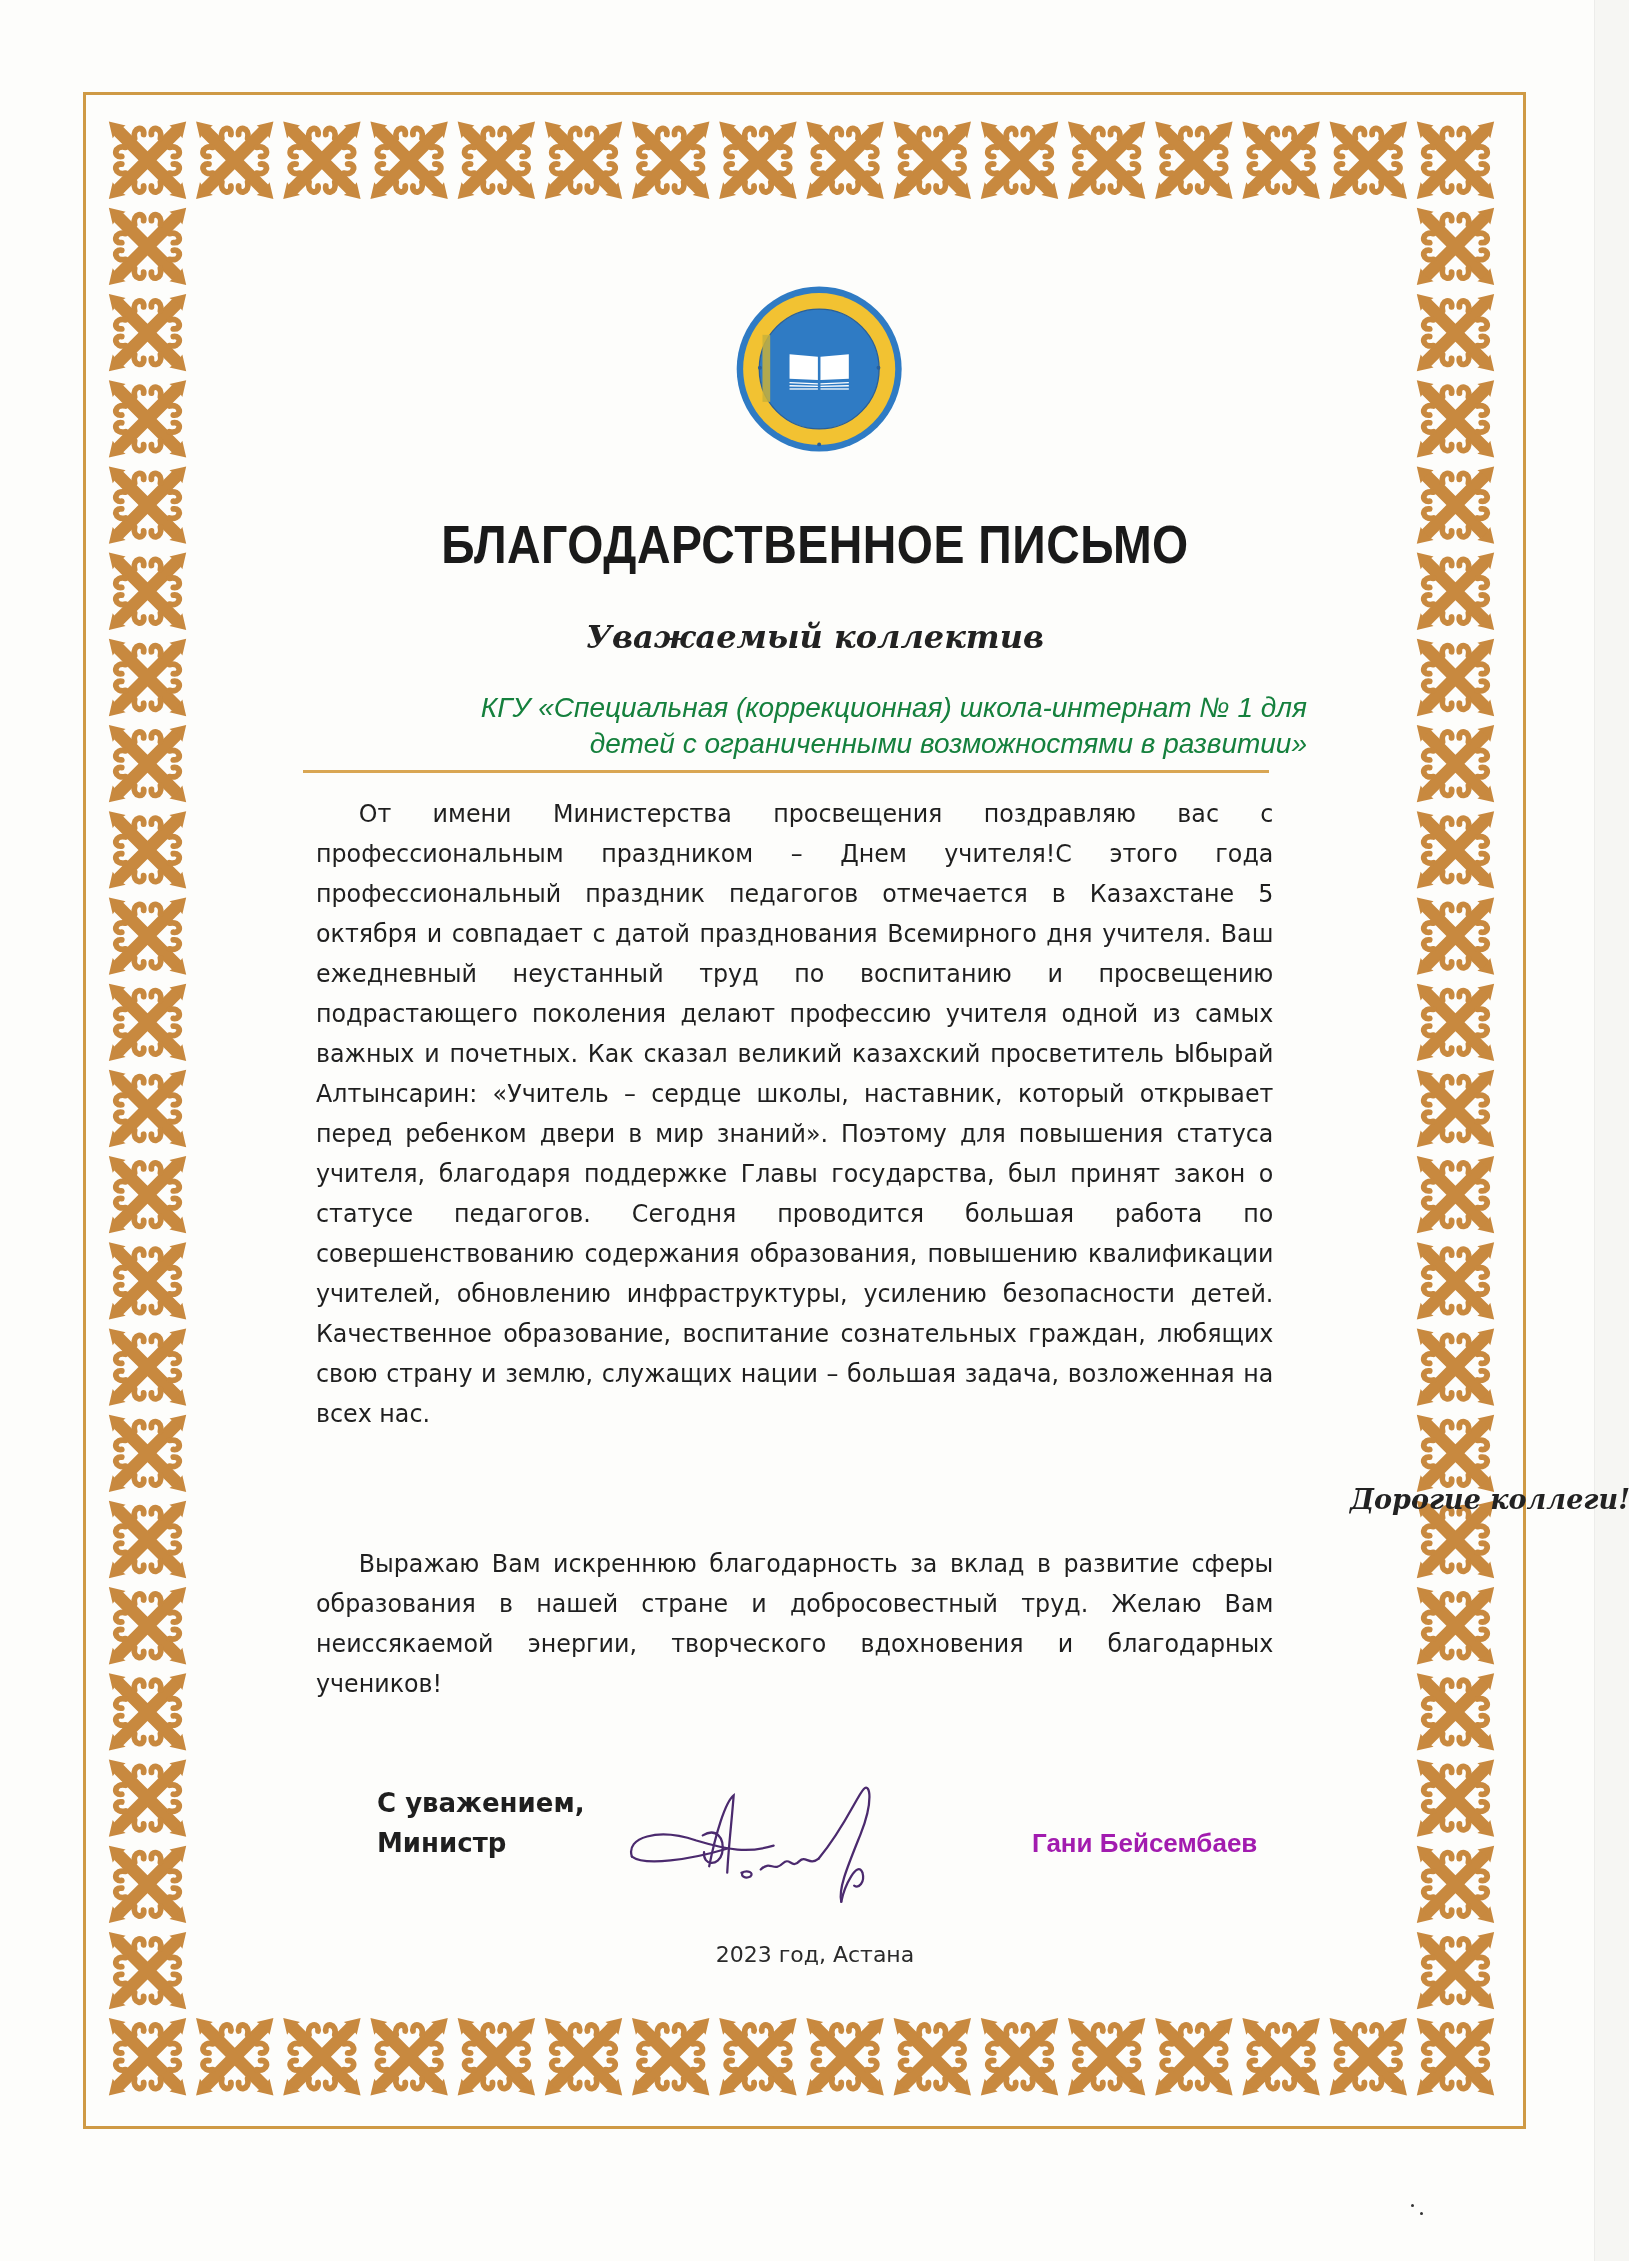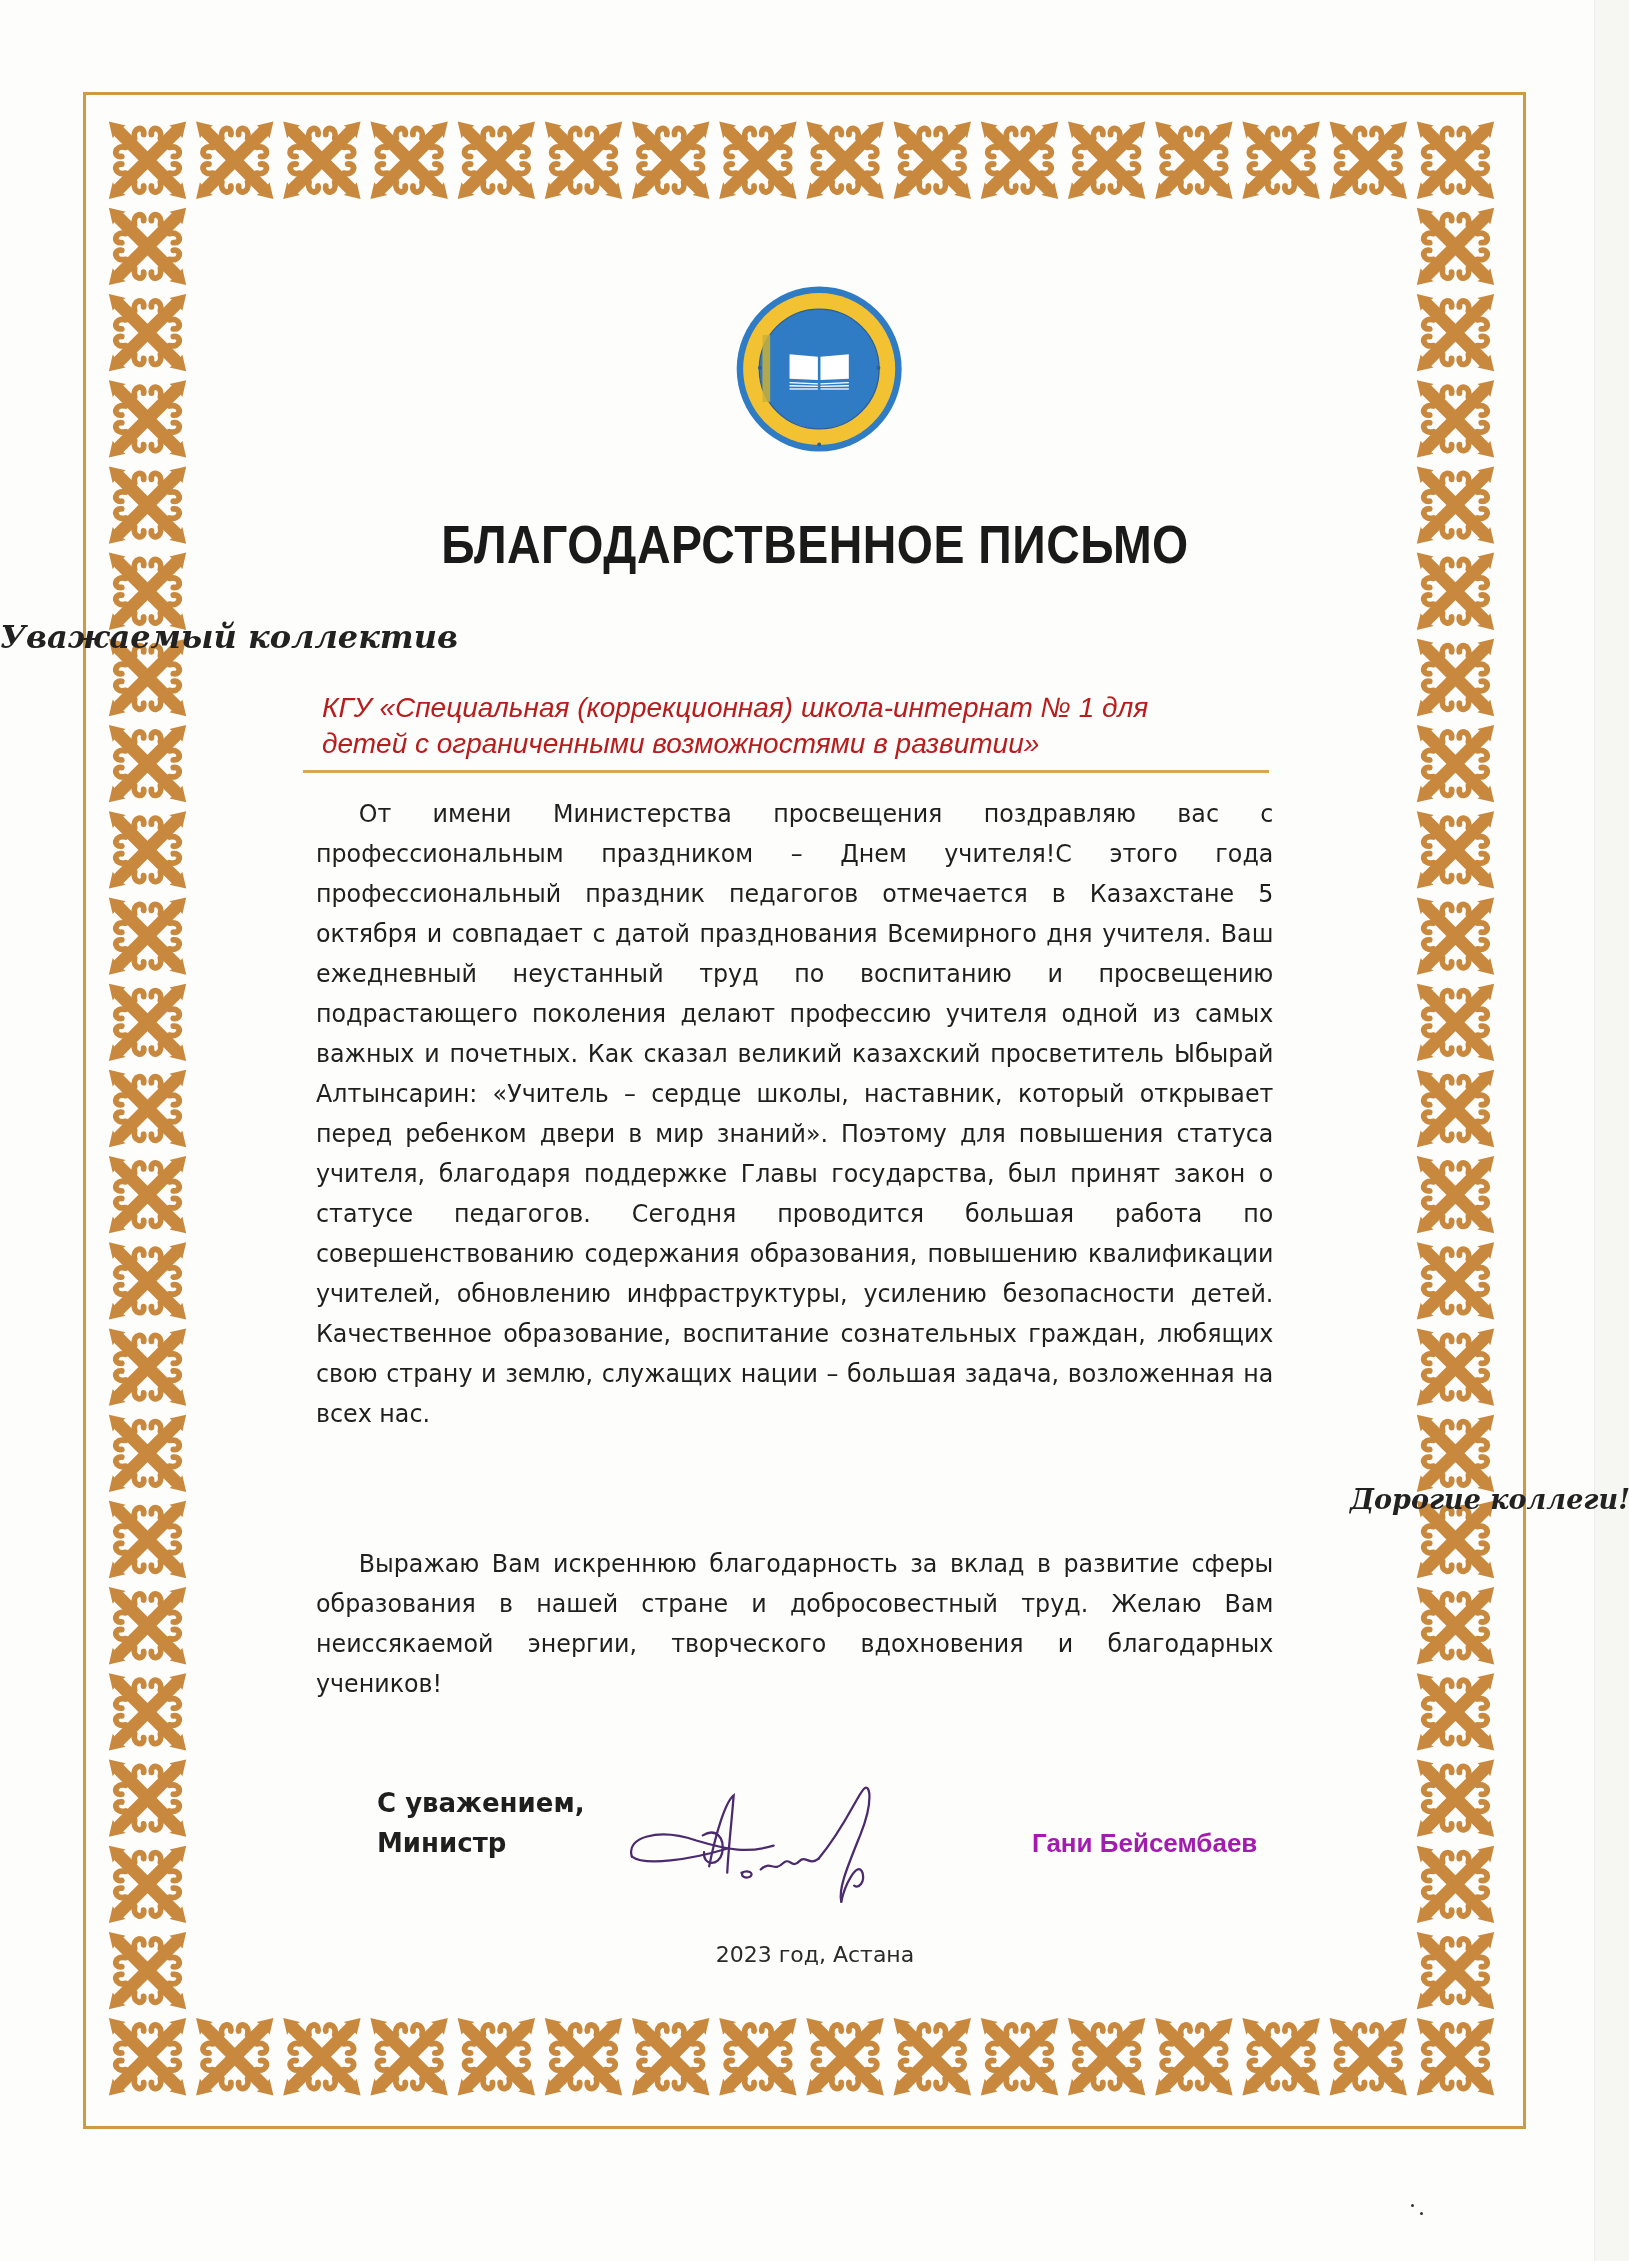--- a/index.html
+++ b/index.html
@@ -34,28 +34,29 @@
   .title {
     position: absolute; left: 0; width: 1630px; top: 513px;
     text-align: center;
     font-family: "Liberation Sans", sans-serif;
     font-weight: bold; font-size: 54px; letter-spacing: 0.6px;
     transform: scaleX(0.86); transform-origin: center;
     color: #1a1a1a;
   }
   .greeting {
     position: absolute; left: 0; width: 1630px; top: 618px;
+    text-align: center;
     font-family: "DejaVu Serif", serif; font-style: italic; font-weight: bold;
     font-size: 32px; color: #222;
   }
   .recipient {
     position: absolute; left: 322px; width: 985px; top: 690px;
-    text-align: left;
+    text-align: right;
     font-family: "Liberation Sans", sans-serif; font-style: italic;
-    font-size: 28px; line-height: 36px; color: #b91c1c;
+    font-size: 28px; line-height: 36px; color: #15803d;
   }
   .divider {
     position: absolute; left: 303px; width: 966px; top: 770px; height: 2.6px;
     background: #d9a653;
   }
   .body-text {
     position: absolute; left: 316px; width: 987px; top: 794px;
     font-family: "DejaVu Sans", sans-serif;
     font-size: 24.5px; line-height: 40px; text-align: justify;
     color: #1f1f1f;

